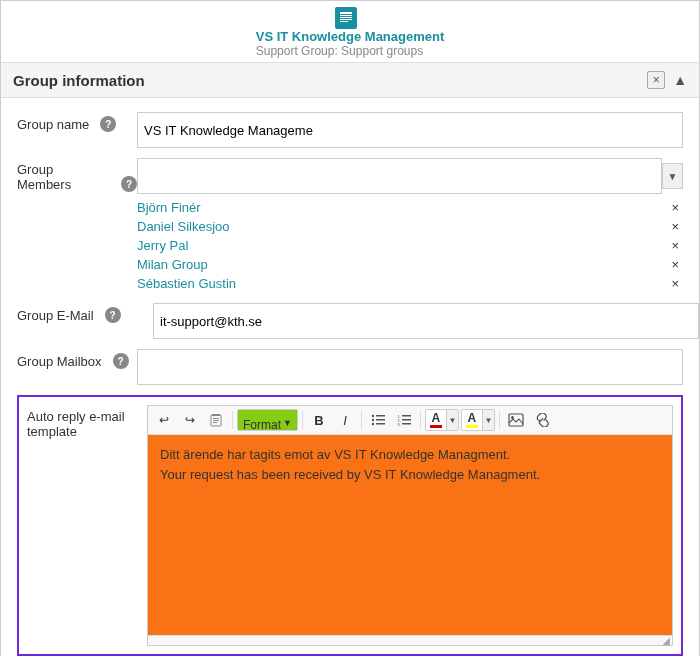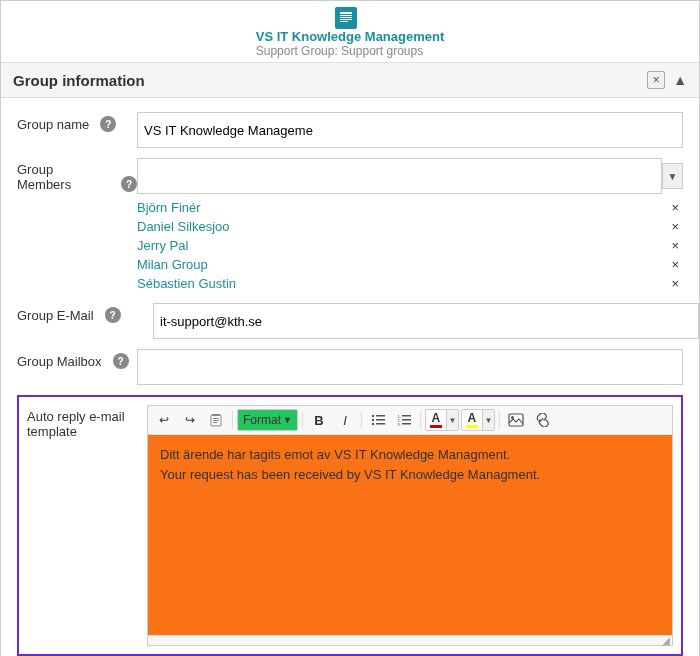--- a/index.html
+++ b/index.html
@@ -242,26 +242,25 @@
       display: flex;
       align-items: center;
       justify-content: center;
       font-size: 12px;
       color: #333;
       border-radius: 2px;
     }
 
     .toolbar-format-btn {
       display: flex;
-      align-items: center;
       gap: 2px;
       padding: 8px 5px;
       height: 22px;
       border: 1px solid #ccc;
-      background: #22c55e;
+      background: #84cc16;
       cursor: pointer;
       font-size: 12px;
       color: #333;
       border-radius: 2px;
     }
 
     .toolbar-bold {
       font-weight: bold;
       font-size: 13px;
     }

